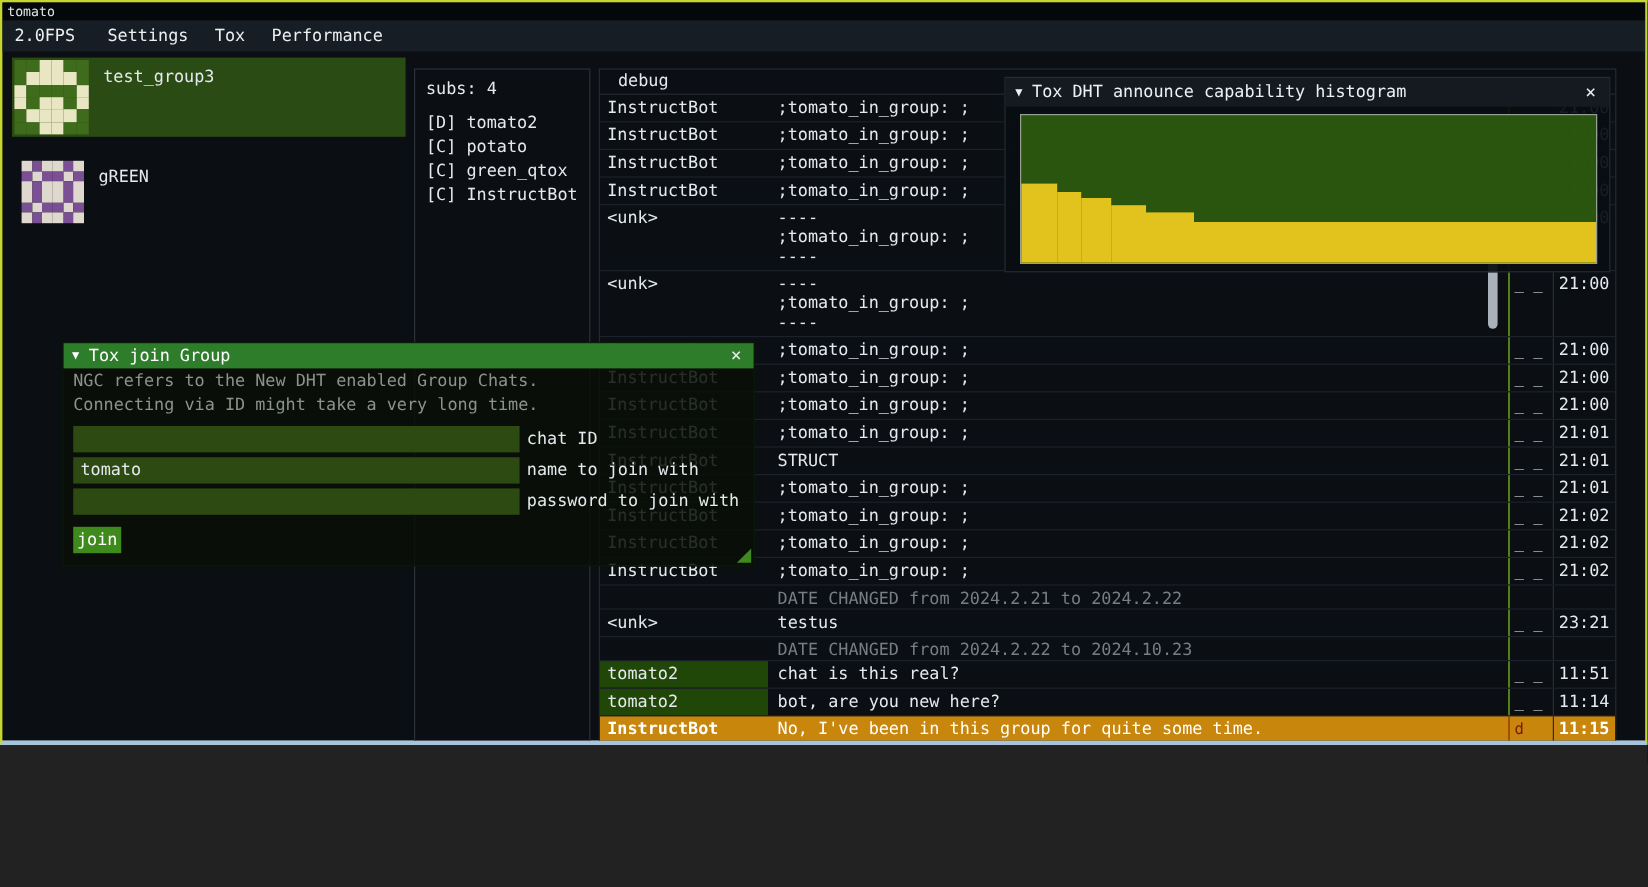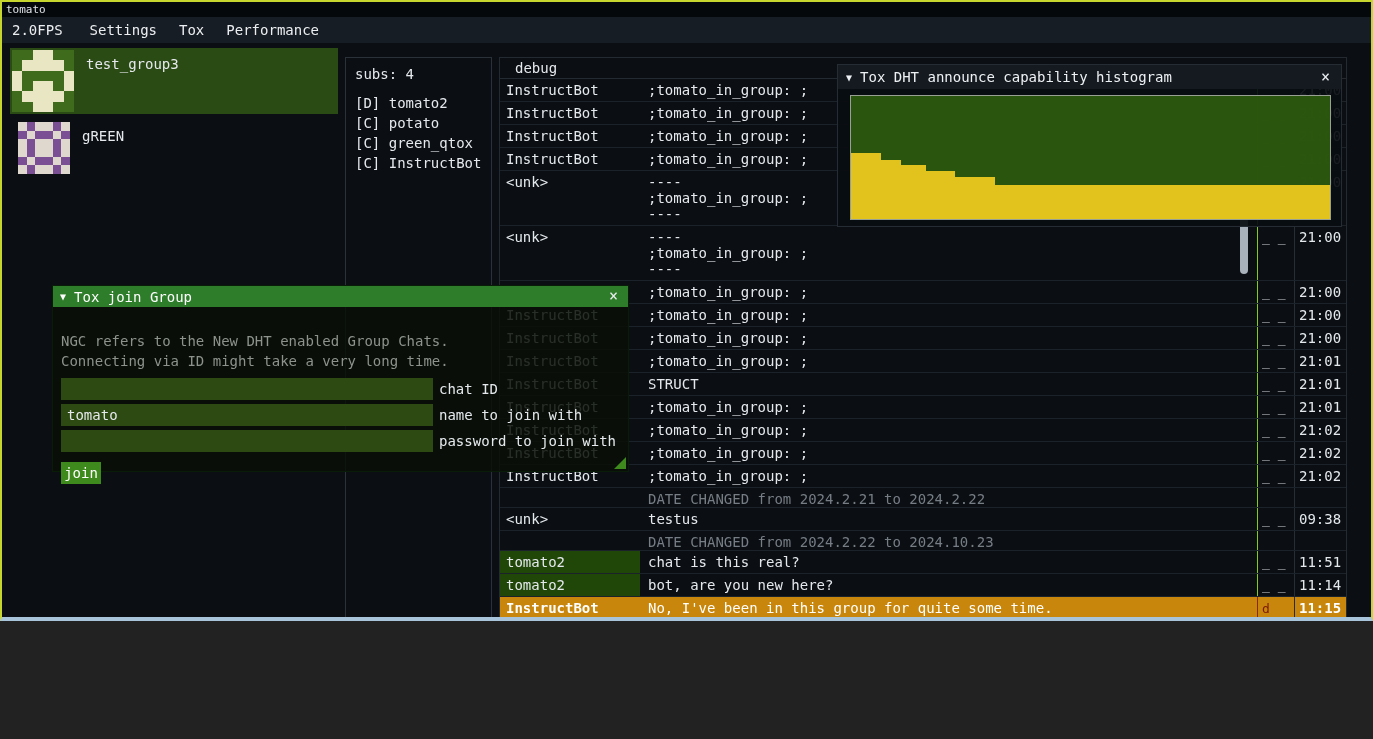--- a/index.html
+++ b/index.html
@@ -13,21 +13,21 @@
 
   .menubar{position:absolute;left:0;top:15px;width:100%;height:26px;background:#171d24;
            display:flex;align-items:center;padding-left:8px}
   .menu-fps{padding:4px 2px;margin-right:14px;color:#eceff2}
   .menu-item{padding:4px 11px;color:#eceff2;cursor:pointer}
 
   
   .group-list{position:absolute;left:8px;top:46px;width:328px}
   .group-row{display:flex;align-items:flex-start;height:66px;cursor:pointer}
   .group-row.selected{background:#2b4b14}
-  .group-row:nth-child(2){height:62px;padding-top:6px}
+  .group-row:nth-child(2){height:62px;padding-top:18px}
   .avatar{display:grid;width:62px;height:62px;margin:2px;flex:none}
   .group-row:nth-child(2) .avatar{width:52px;height:52px;margin-left:8px}
   .group-label{margin:8px 0 0 10px}
 
   
   .members-panel{position:absolute;left:343px;top:55px;width:147px;height:565px;
                  border:1px solid #2b3138;background:rgba(13,17,21,.55)}
   .members-header{padding:8px 9px 12px}
   .member-item{padding:1px 9px;height:20px;cursor:pointer}
 
@@ -60,21 +60,21 @@
             color:#fff;font:inherit;line-height:16px;white-space:pre-line;text-align:center;cursor:pointer}
   .send-btn{top:625px}.paste-btn{top:667px}
 
   
   .join-window{position:absolute;left:50px;top:283px;width:577px;height:187px;
                background:rgba(9,15,7,.86);border:1px solid #091c07}
   .jw-titlebar{height:21px;background:#2e7d2b;display:flex;align-items:center;padding:0 7px;
                color:#fff;cursor:move}
   .collapse-arrow{font-size:10px;margin-right:8px;cursor:pointer}
   .win-close{margin-left:auto;font-size:15px;line-height:15px;padding:0 3px;cursor:pointer;color:#e8ecef}
-  .jw-body{padding:24px 8px 0}
+  .jw-body{padding:1px 8px 0}
   .jw-info{color:#8d938c;line-height:20px}
   .jw-fields{margin-top:7px}
   .jw-field{display:flex;align-items:center;margin-bottom:4px}
   .jw-input{width:372px;height:22px;background:#2c4a12;border:none;outline:none;color:#e5e9ed;
             font:inherit;padding:0 6px}
   .jw-label{margin-left:6px;line-height:22px}
   .jw-join{margin-top:6px;width:40px;height:22px;background:#3f8a1c;border:none;color:#fff;
            font:inherit;cursor:pointer}
   .jw-grip{position:absolute;right:2px;bottom:2px;width:0;height:0;
            border-left:12px solid transparent;border-bottom:12px solid #3f8a1c}
@@ -337,21 +337,21 @@
           </div>
           <div class="cflags"></div>
           <div class="ctime"></div>
         </div>
         <div class="crow">
           <div class="cname">&lt;unk&gt;</div>
           <div class="cmsg">
             <div>testus</div>
           </div>
           <div class="cflags">_ _</div>
-          <div class="ctime">09:38</div>
+          <div class="ctime">23:21</div>
         </div>
         <div class="crow daterow">
           <div class="cname"></div>
           <div class="cmsg">
             <div>DATE CHANGED from 2024.2.22 to 2024.10.23</div>
           </div>
           <div class="cflags"></div>
           <div class="ctime"></div>
         </div>
         <div class="crow peer">

